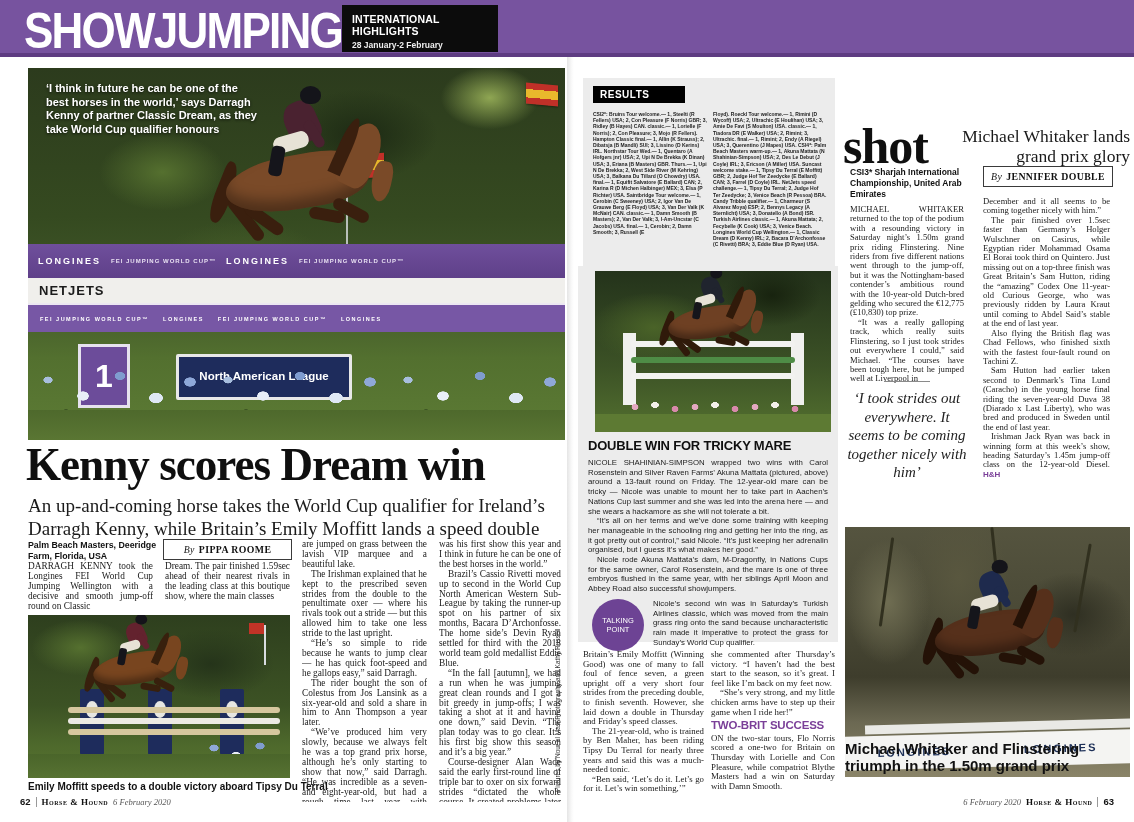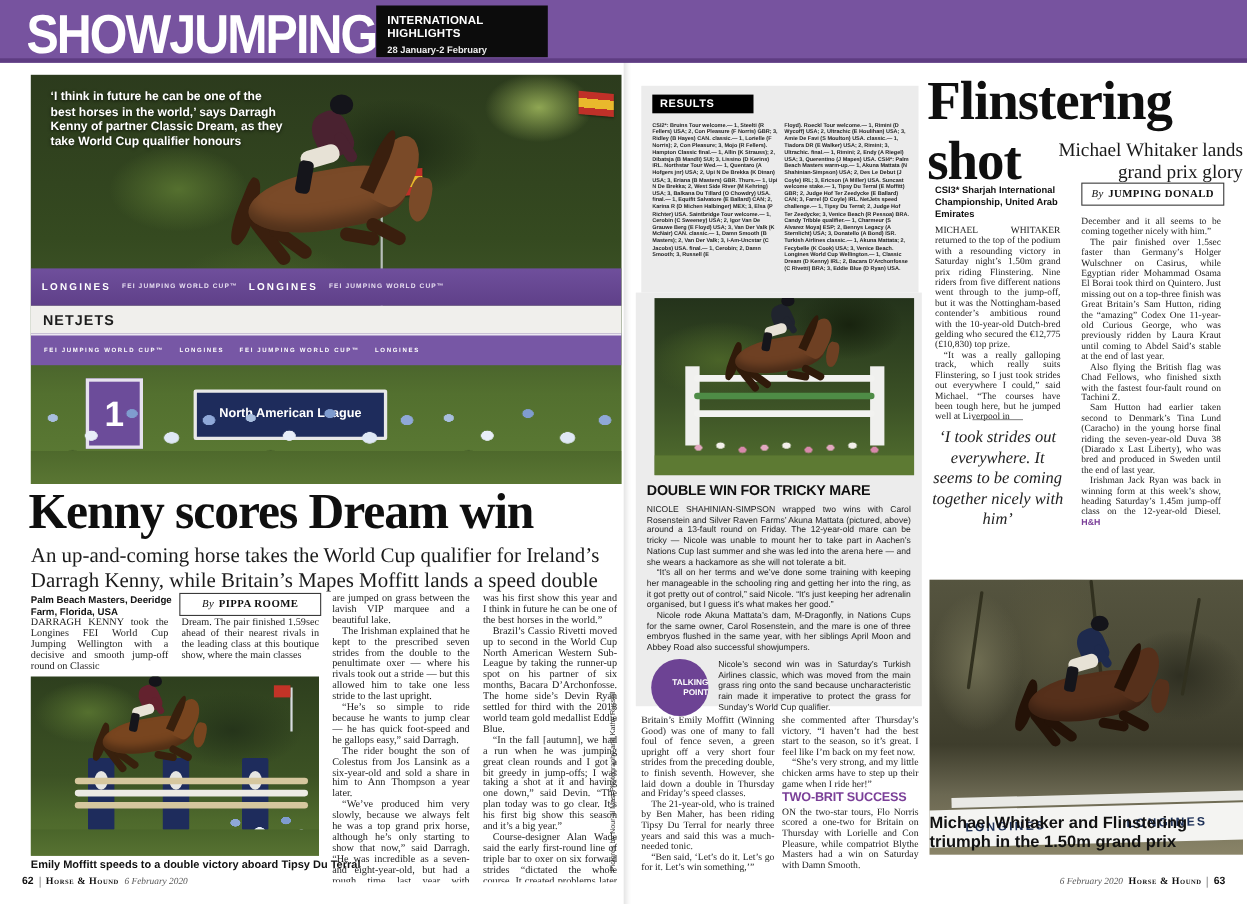--- a/index.html
+++ b/index.html
@@ -164,22 +164,22 @@
   .mid-ground{left:0;right:0;bottom:0;height:18px;background:#5d7a33;}
   .mid-horse{left:66px;top:4px;transform:scale(.85);transform-origin:top left;}
   .dw-content{left:588px;top:438px;width:240px;}
   .dw-title{font-family:"Liberation Sans",sans-serif;font-weight:bold;font-size:13px;
     letter-spacing:-.2px;color:#0f0f0f;margin-bottom:5px;}
   .dw-para{font-family:"Liberation Sans",sans-serif;font-size:7.8px;line-height:9.7px;color:#222;
     text-align:justify;margin:0;}
   .dw-para + .dw-para{text-indent:9px;}
   .tp-row{margin-top:3px;}
   .tp-circle{float:left;width:52px;height:52px;border-radius:50%;background:#6D4394;color:#fff;
-    font-family:"Liberation Sans",sans-serif;font-weight:bold;font-size:7.5px;line-height:9px;
-    display:flex;align-items:center;justify-content:center;text-align:right;margin:2px 9px 2px 4px;}
+    font-family:"Liberation Sans",sans-serif;font-weight:normal;font-size:7.5px;line-height:9px;
+    display:flex;align-items:center;justify-content:center;text-align:center;margin:2px 9px 2px 4px;}
   .tp-para{font-family:"Liberation Sans",sans-serif;font-size:7.8px;line-height:9.7px;color:#222;
     text-align:justify;margin:0;padding-top:2px;}
 
   
   .botcol{font-size:8.8px;line-height:9.6px;text-align:justify;color:#1a1a1a;}
   .botcol p{margin:0;}
   .botcol p + p{text-indent:9px;}
   .botA{left:583px;top:650px;width:121px;height:162px;}
   .botB{left:711px;top:650px;width:124px;height:162px;}
   .two-brit{font-family:"Liberation Sans",sans-serif;font-weight:bold;font-size:11.5px;
@@ -267,21 +267,21 @@
       <div class="r-torso"></div>
         <div class="r-breech"></div>
         <div class="r-boot"></div>
       <div class="r-arm"></div>
         <div class="r-helmet"></div>
     </div>
     <div class="abs pm-quote sans">‘I think in future he can be one of the best horses in the world,’ says Darragh Kenny of partner Classic Dream, as they take World Cup qualifier honours</div>
   </div>
 
   <div class="abs headline-left">Kenny scores Dream win</div>
-  <div class="abs standfirst">An up-and-coming horse takes the World Cup qualifier for Ireland’s Darragh Kenny, while Britain’s Mapes Moffitt lands a speed double</div>
+  <div class="abs standfirst">An up-and-coming horse takes the World Cup qualifier for Ireland’s Darragh Kenny, while Britain’s Emily Moffitt lands a speed double</div>
   <div class="abs venue-left sans">Palm Beach Masters, Deeridge Farm, Florida, USA</div>
   <div class="abs byline-box byline-left">
     <span class="by">By</span>
     <span class="nm">PIPPA ROOME</span>
   </div>
 
   <div class="abs bodycol col1L">
     <p>DARRAGH KENNY took the Longines FEI World Cup Jumping Wellington with a decisive and smooth jump-off round on Classic</p>
   </div>
   <div class="abs bodycol col2L">
@@ -388,27 +388,26 @@
     <p>The 21-year-old, who is trained by Ben Maher, has been riding Tipsy Du Terral for nearly three years and said this was a much-needed tonic.</p>
     <p>“Ben said, ‘Let’s do it. Let’s go for it. Let’s win something,’”</p>
   </div>
   <div class="abs botcol botB">
     <p>she commented after Thursday’s victory. “I haven’t had the best start to the season, so it’s great. I feel like I’m back on my feet now.</p>
     <p>“She’s very strong, and my little chicken arms have to step up their game when I ride her!”</p>
     <p class="two-brit">TWO-BRIT SUCCESS</p>
     <p style="text-indent:0;">ON the two-star tours, Flo Norris scored a one-two for Britain on Thursday with Lorielle and Con Pleasure, while compatriot Blythe Masters had a win on Saturday with Damn Smooth.</p>
   </div>
 
-  <div class="abs fl-head1">Flinstering</div>
   <div class="abs fl-head2">shot</div>
   <div class="abs fl-sub">Michael Whitaker lands grand prix glory</div>
   <div class="abs venue-right sans">CSI3* Sharjah International Championship, United Arab Emirates</div>
   <div class="abs byline-box byline-right">
     <span class="by">By</span>
-    <span class="nm">JUMPING DONALD</span>
+    <span class="nm">JENNIFER DOUBLE</span>
   </div>
 
   <div class="abs artcol artc1">
     <p>MICHAEL WHITAKER returned to the top of the podium with a resounding victory in Saturday night’s 1.50m grand prix riding Flinstering. Nine riders from five different nations went through to the jump-off, but it was the Nottingham-based contender’s ambitious round with the 10-year-old Dutch-bred gelding who secured the €12,775 (£10,830) top prize.</p>
     <p>“It was a really galloping track, which really suits Flinstering, so I just took strides out everywhere I could,” said Michael. “The courses have been tough here, but he jumped well at Liverpool in</p>
   </div>
   <div class="abs pq-rule"></div>
   <div class="abs pull-quote">‘I took strides out everywhere. It seems to be coming together nicely with him’</div>
   <div class="abs artcol artc2">
     <p>December and it all seems to be coming together nicely with him.”</p>

